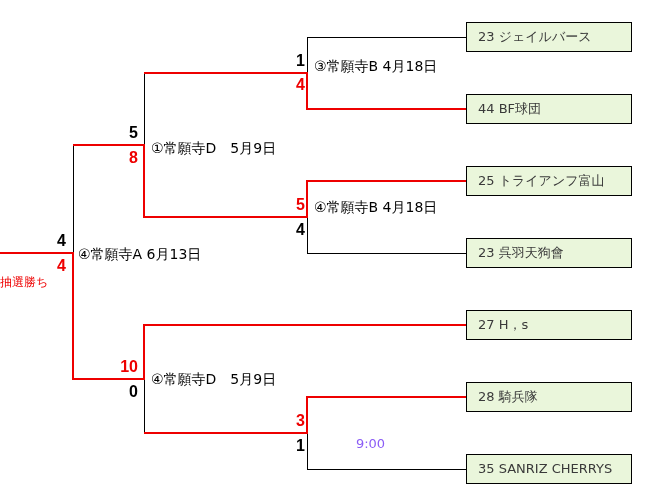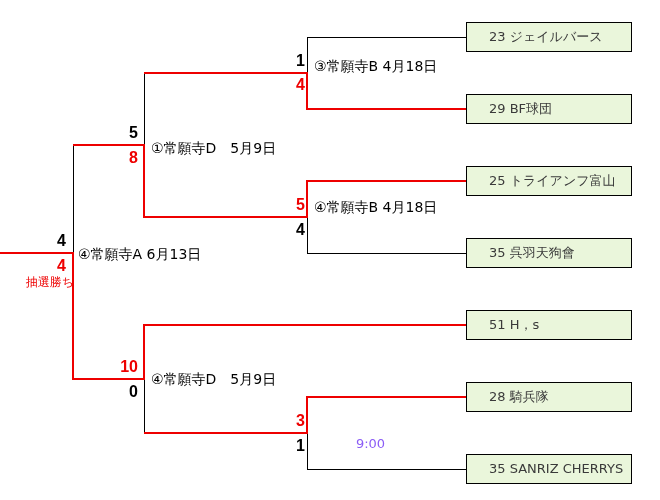--- a/index.html
+++ b/index.html
@@ -11,31 +11,31 @@
     position:relative;width:660px;height:500px;background:var(--bg);
     font-family:"DejaVu Sans","Liberation Sans",sans-serif;overflow:hidden;
   }
   .lines{position:absolute;left:0;top:0;shape-rendering:crispEdges;}
   .lines polyline{fill:none;}
   .lines .w{stroke:var(--win);stroke-width:2px;}
   .lines .l{stroke:var(--lose);stroke-width:1px;}
   .team{
     position:absolute;left:466px;width:166px;height:30px;box-sizing:border-box;
     background:var(--box-fill);border:1px solid var(--box-border);
-    font-size:13px;line-height:28px;padding-left:22px;color:var(--box-text);
+    font-size:13px;line-height:28px;padding-left:11px;color:var(--box-text);
     white-space:nowrap;overflow:hidden;
   }
   .mlabel{position:absolute;font-size:14px;line-height:16px;color:#000;white-space:nowrap;}
   .score{
     position:absolute;width:46px;text-align:right;font-size:16px;line-height:20px;
     font-weight:bold;font-family:"Liberation Sans","DejaVu Sans",sans-serif;
   }
   .score.win{color:var(--win);}
   .score.lose{color:var(--lose);}
-  .note{position:absolute;left:0;width:68px;text-align:right;font-size:12px;line-height:14px;color:var(--win);white-space:nowrap;padding-left:6px;}
+  .note{position:absolute;left:0;width:68px;text-align:left;font-size:12px;line-height:14px;color:var(--win);white-space:nowrap;}
   .time{position:absolute;left:314px;width:113px;text-align:center;font-size:13px;line-height:15px;color:#8b5cf6;}
 </style>
 </head>
 <body>
 
 <div class="stage">
 
   <svg class="lines" width="660" height="500" viewBox="0 0 660 500">
 
     <polyline class="l" points="466,37 307,37 307,73"></polyline>
@@ -45,24 +45,24 @@
     <polyline class="l" points="144,433 144,379"></polyline>
     <polyline class="l" points="73,145 73,253"></polyline>
 
     <polyline class="w" points="466,109 307,109 307,73 144,73"></polyline>
     <polyline class="w" points="466,181 307,181 307,217 144,217 144,145 73,145"></polyline>
     <polyline class="w" points="466,325 144,325 144,379 73,379 73,253 0,253"></polyline>
     <polyline class="w" points="466,397 307,397 307,433 144,433"></polyline>
   </svg>
 
   <div class="team" style="top:22px"><span>23 ジェイルバース</span></div>
-  <div class="team" style="top:94px"><span>29 BF球団</span></div>
+  <div class="team" style="top:94px"><span>44 BF球団</span></div>
   <div class="team" style="top:166px"><span>25 トライアンフ富山</span></div>
-  <div class="team" style="top:238px"><span>35 呉羽天狗會</span></div>
-  <div class="team" style="top:310px"><span>51 H，s</span></div>
+  <div class="team" style="top:238px"><span>23 呉羽天狗會</span></div>
+  <div class="team" style="top:310px"><span>27 H，s</span></div>
   <div class="team" style="top:382px"><span>28 騎兵隊</span></div>
   <div class="team" style="top:454px"><span>35 SANRIZ CHERRYS</span></div>
 
   <div class="mlabel" style="left:314px;top:58px">③常願寺B 4月18日</div>
   <div class="mlabel" style="left:151px;top:140px">①常願寺D　5月9日</div>
   <div class="mlabel" style="left:314px;top:199px">④常願寺B 4月18日</div>
   <div class="mlabel" style="left:78px;top:246px">④常願寺A 6月13日</div>
   <div class="mlabel" style="left:151px;top:371px">④常願寺D　5月9日</div>
   <div class="time" style="top:436px">9:00</div>
 

